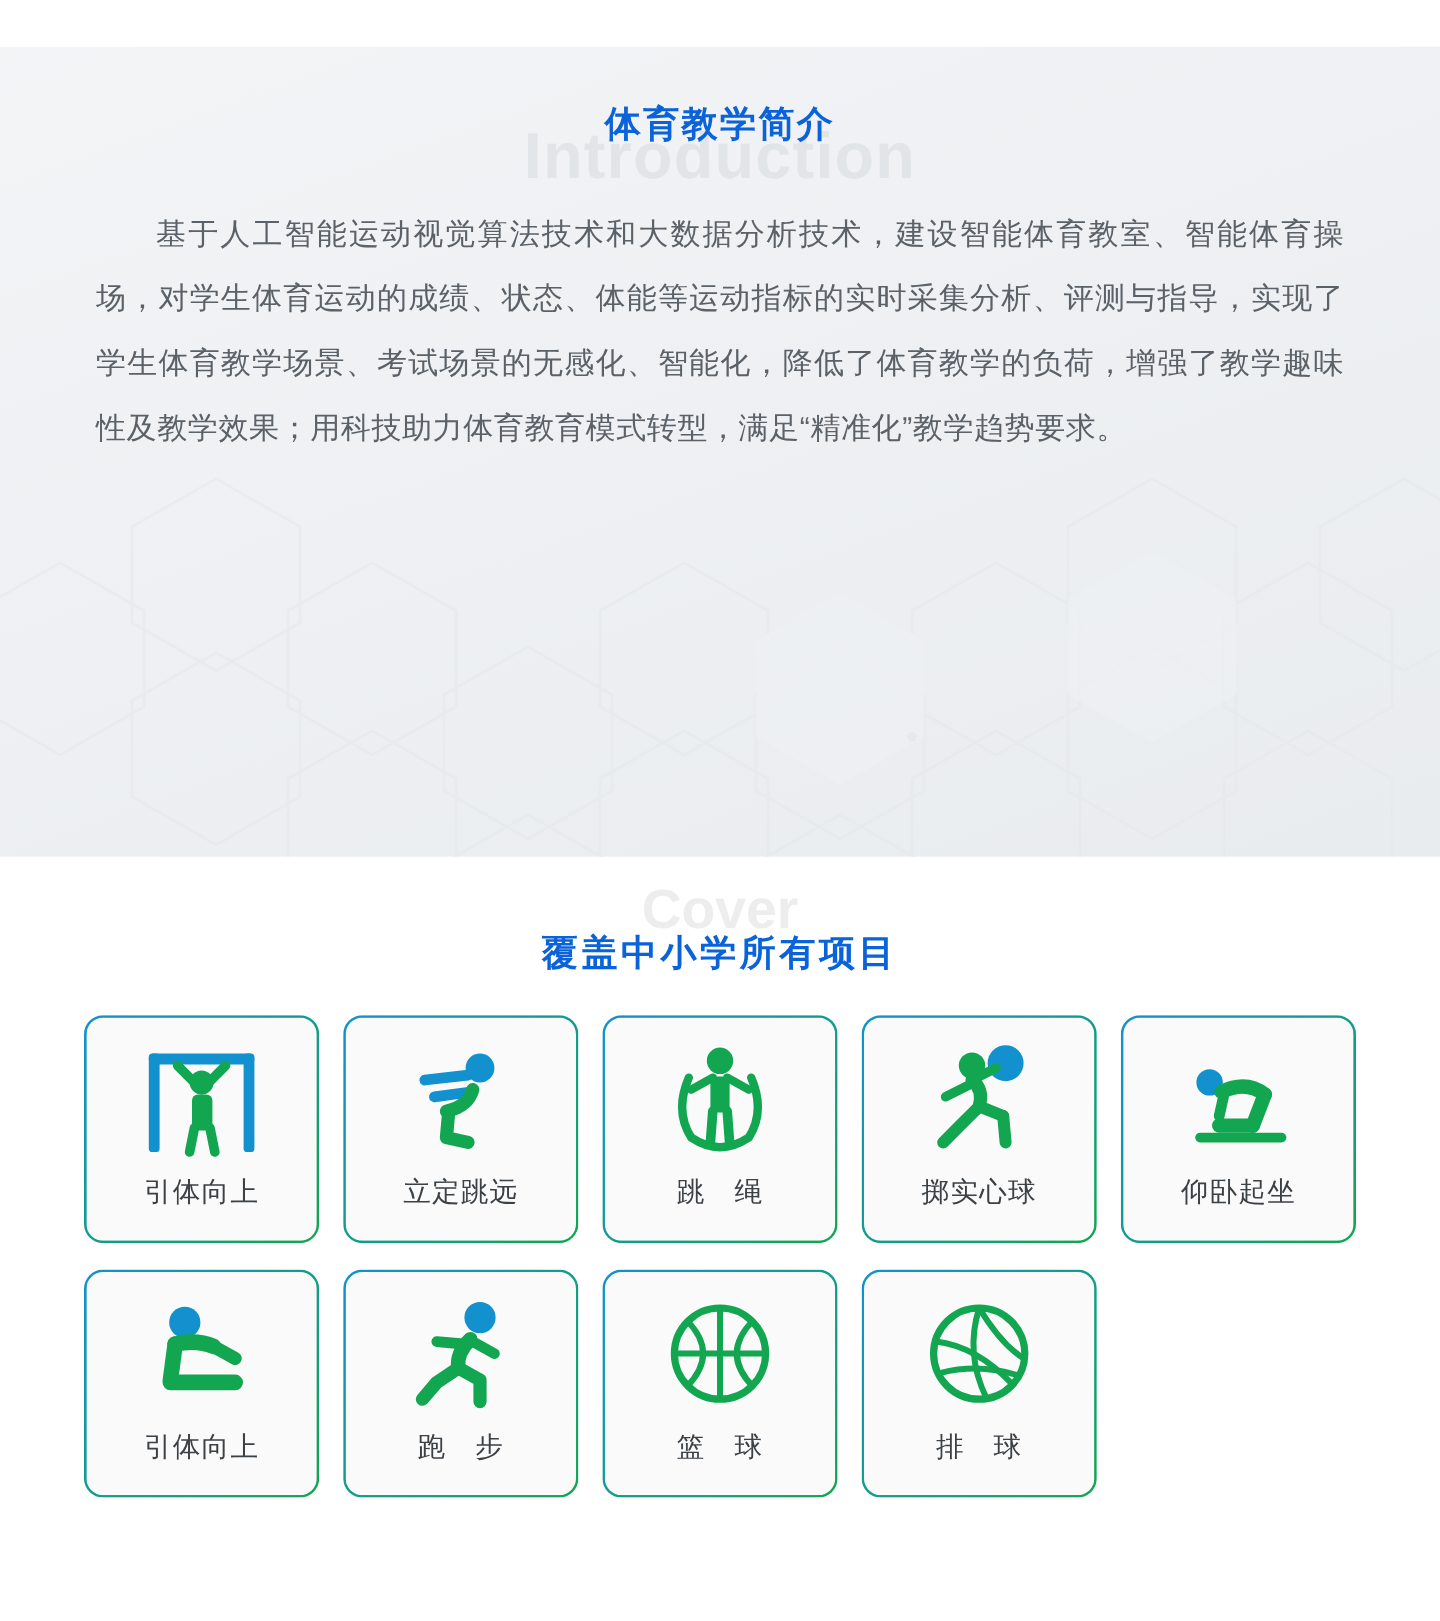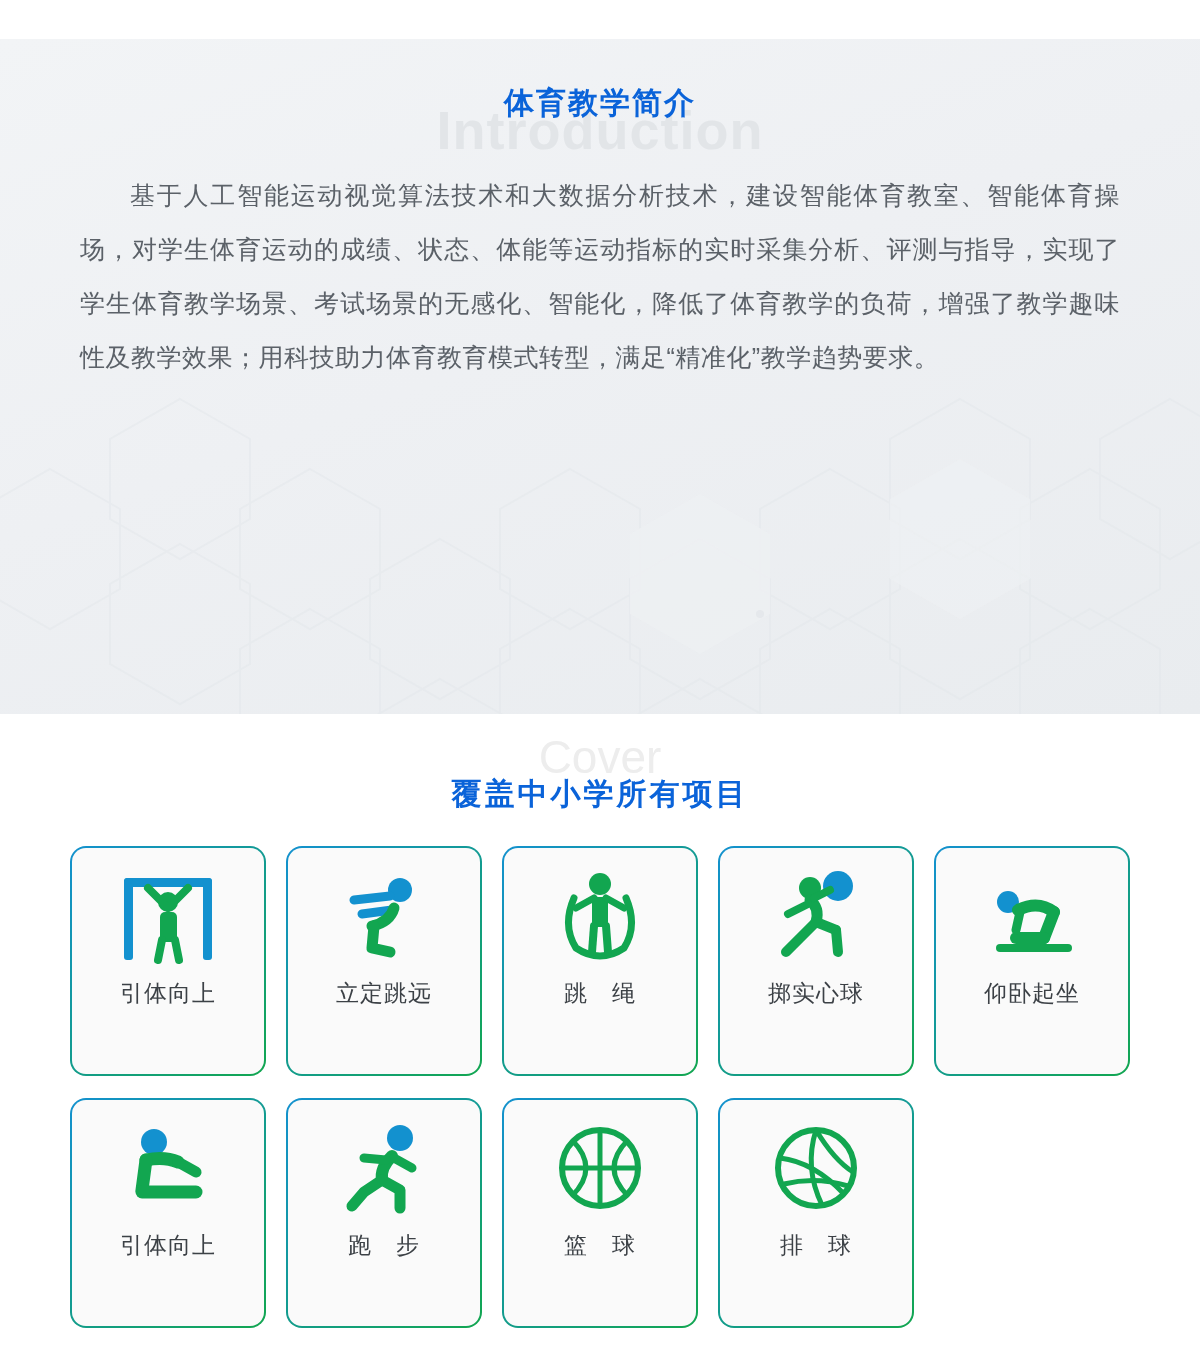--- a/index.html
+++ b/index.html
@@ -76,21 +76,21 @@
     position: relative;
     height: 96px;
   }
   .cover-ghost-text {
     position: absolute;
     width: 100%;
     top: 16px;
     left: 0;
     text-align: center;
     font-size: 46px;
-    font-weight: normal;
+    font-weight: bold;
     color: #ededed;
     z-index: 1;
     user-select: none;
   }
   .cover-title {
     position: relative;
     z-index: 3;
     text-align: center;
     font-size: 30px;
     font-weight: bold;
@@ -104,21 +104,21 @@
     width: 1060px;
     margin: 36px auto 0 auto;
     display: grid;
     grid-template-columns: repeat(5, 196px);
     grid-column-gap: 20px;
     grid-row-gap: 22px;
     justify-content: center;
   }
   .card {
     width: 196px;
-    height: 230px;
+    height: 190px;
     border: 2px solid;
     border-image: linear-gradient(135deg, #1a8fd1 0%, #18a84f 100%) 1;
     border-radius: 16px;
     background: #fafafa;
     display: flex;
     flex-direction: column;
     align-items: center;
     justify-content: flex-start;
     position: relative;
     

